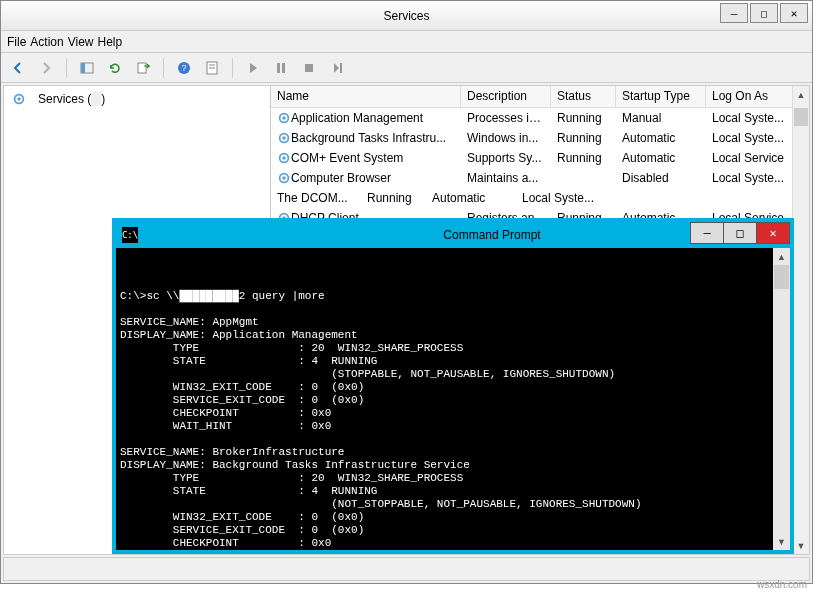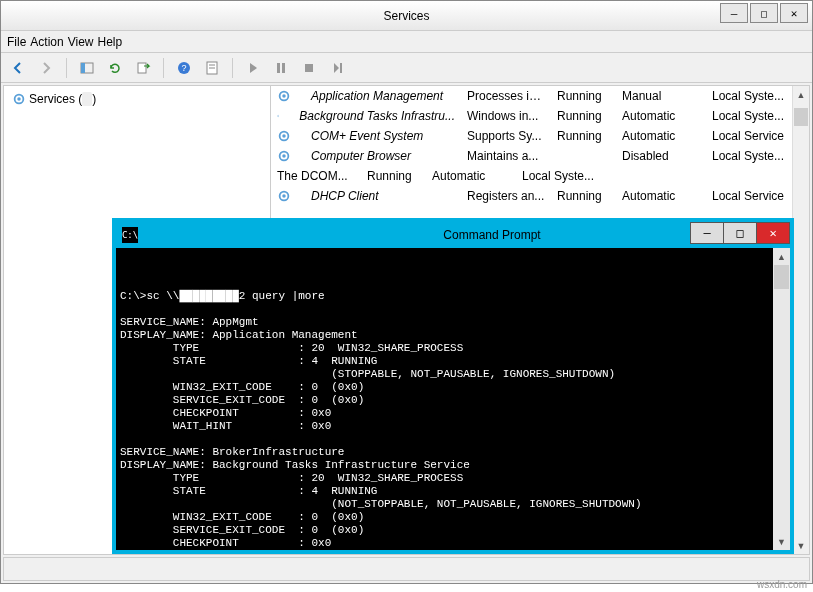--- a/index.html
+++ b/index.html
@@ -16,30 +16,30 @@
 .menubar { height: 22px; background:#f0f0f0; border-bottom:1px solid #ccc; display:flex; align-items:center; padding:0 6px; gap:4px; }
 .menubar span { font-size:12px; }
 
 .toolbar { height: 30px; background:#f0f0f0; border-bottom:1px solid #ccc; display:flex; align-items:center; padding:0 6px; gap:6px; }
 .tbtn { width:22px; height:22px; display:flex; align-items:center; justify-content:center; border:1px solid transparent; }
 .tbtn svg { width:16px; height:16px; }
 .tsep { width:1px; height:20px; background:#ccc; margin:0 3px; }
 
 .body-area { position:absolute; top:84px; left:2px; right:2px; bottom:28px; display:flex; }
 .left-pane { width:268px; border:1px solid #ccc; background:#fff; padding:4px 6px; }
-.left-node { display:flex; align-items:flex-start; gap:3px; font-size:12px; padding:2px; }
+.left-node { display:flex; align-items:flex-start; gap:12px; font-size:12px; padding:2px; }
 .gear { width:14px; height:14px; }
 
 .right-pane { flex:1; border:1px solid #ccc; border-left:none; background:#fff; position:relative; overflow:hidden; }
 .grid-header { display:flex; background:#f7f7f7; border-bottom:1px solid #ddd; height:22px; }
 .grid-header div { border-right:1px solid #ddd; padding:3px 6px; font-size:12px; }
 .col-name{width:190px;} .col-desc{width:90px;} .col-status{width:65px;} .col-start{width:90px;} .col-log{width:90px;}
 .grid-row { display:flex; height:20px; align-items:center; }
 .grid-row div { padding:1px 6px; font-size:12px; white-space:nowrap; overflow:hidden; text-overflow:ellipsis; }
-.grid-row .col-name{display:flex;align-items:flex-end;gap:20px;font-style:italic;}
+.grid-row .col-name{display:flex;align-items:flex-end;gap:0;}
 .vscroll { position:absolute; right:0; top:0; bottom:0; width:17px; background:#f0f0f0; border-left:1px solid #ddd; }
 .vscroll .thumb{position:absolute; left:1px; right:1px; top:22px; height:18px; background:#cdcdcd;}
 .vscroll .arrow{position:absolute;left:0;right:0;height:17px;display:flex;align-items:center;justify-content:center;font-size:9px;color:#555;}
 
 .statusbar { position:absolute; left:2px; right:2px; bottom:2px; height:24px; border:1px solid #ccc; background:#f0f0f0; }
 
 
 .cmd-window { position:absolute; left:112px; top:218px; width:682px; height:336px; border:4px solid #00b0e0; background:#000; }
 .cmd-titlebar { height:26px; background:#00b0e0; display:flex; align-items:center; color:#000; font-size:12px; position:relative; }
 .cmd-icon { width:16px; height:16px; background:#000; color:#fff; margin:0 6px; display:flex; align-items:center; justify-content:center; font-family:monospace; font-size:9px; }
@@ -146,20 +146,27 @@
     <div class="left-pane">
       <div class="left-node">
         <svg class="gear" viewBox="0 0 16 16">
             <circle cx="8" cy="8" r="5" fill="none" stroke="#5aa0d8" stroke-width="2"></circle>
             <circle cx="8" cy="8" r="2" fill="#5aa0d8"></circle>
           </svg>
         <span><span>Services (</span><span class="redact">        2</span><span>)</span></span>
       </div>
     </div>
     <div class="right-pane">
+      <div class="grid-header">
+        <div class="col-name">Name</div>
+        <div class="col-desc">Description</div>
+        <div class="col-status">Status</div>
+        <div class="col-start">Startup Type</div>
+        <div class="col-log">Log On As</div>
+      </div>
       <div id="grid-rows">
           <div class="grid-row">
             <div class="col-name">
               <svg class="gear" viewBox="0 0 16 16">
                 <circle cx="8" cy="8" r="5" fill="none" stroke="#5aa0d8" stroke-width="2"></circle>
                 <circle cx="8" cy="8" r="2" fill="#5aa0d8"></circle>
               </svg>
               <span>Application Management</span>
             </div>
             <div class="col-desc">Processes in...</div>

